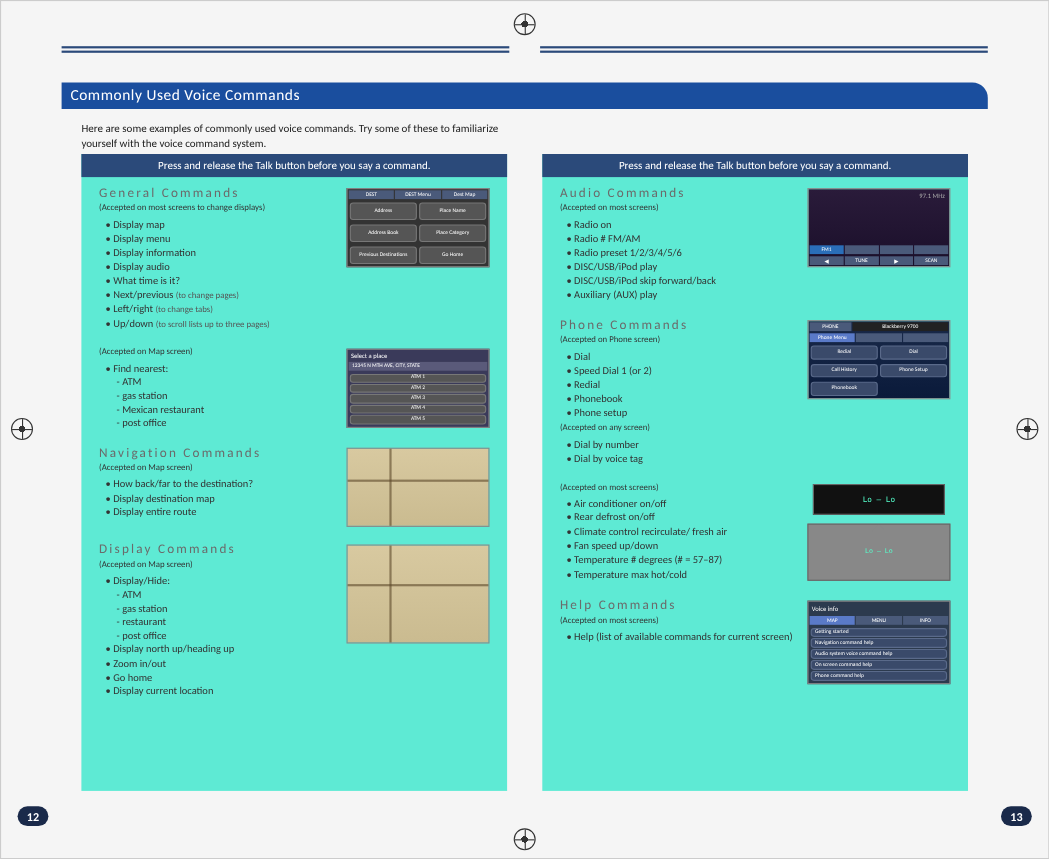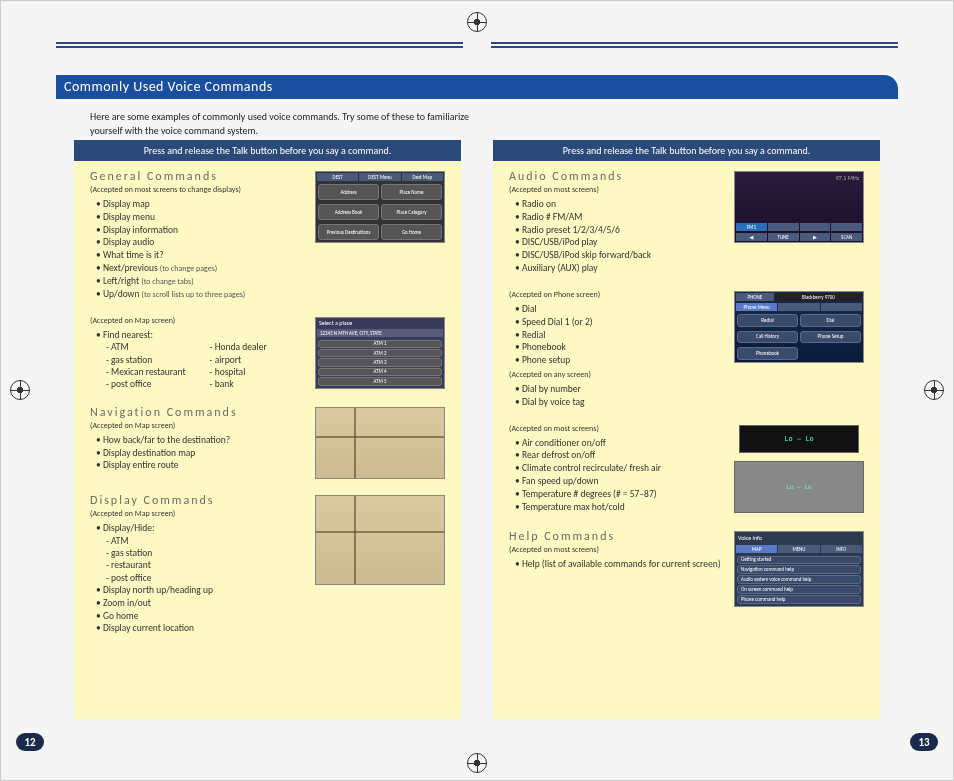--- a/index.html
+++ b/index.html
@@ -43,38 +43,38 @@
     border-radius: 0 14px 0 0;
     color: #fff;
     padding-left: 8px;
     font-size: 14px;
     line-height: 24px;
     letter-spacing: 0.5px;
   }
   .intro {
     position: absolute;
     top: 110px;
-    left: 90px;
+    left: 74px;
     width: 400px;
     font-size: 10px;
     line-height: 1.35;
     color: #222;
   }
   .columns {
     position: absolute;
     top: 140px;
     left: 74px;
     right: 74px;
     bottom: 62px;
     display: flex;
     gap: 32px;
   }
   .col {
     flex: 1;
-    background: #fef9c3;
+    background: #5eead4;
     padding: 0 16px 12px 16px;
     display: flex;
     flex-direction: column;
   }
   .talk-bar {
     background: #2b4a7a;
     color: #fff;
     text-align: center;
     font-size: 10px;
     padding: 4px 0;
@@ -241,26 +241,20 @@
         <div class="section-sub">(Accepted on Map screen)</div>
         <ul class="items">
           <li><span>Find nearest:</span>
             <div class="two-col-list">
               <ul class="subitems">
                 <li>ATM</li>
                 <li>gas station</li>
                 <li>Mexican restaurant</li>
                 <li>post office</li>
               </ul>
-              <ul class="subitems">
-                <li>Honda dealer</li>
-                <li>airport</li>
-                <li>hospital</li>
-                <li>bank</li>
-              </ul>
             </div>
           </li>
         </ul>
       </div>
       <div class="thumb" style="background:#3a3a5a;">
         <div style="font-size:6px;color:#fff;padding:1px 3px;">Select a place</div>
         <div style="background:#5a5a7a;font-size:5px;color:#fff;padding:1px 3px;margin:1px;">12345 N MTH AVE, CITY, STATE</div>
         <div class="row" style="flex-direction:column;gap:1px;">
           <div class="btn" style="flex:1;">ATM 1</div>
           <div class="btn" style="flex:1;">ATM 2</div>
@@ -343,20 +337,21 @@
             <div class="t">◀</div>
             <div class="t">TUNE</div>
             <div class="t">▶</div>
             <div class="t">SCAN</div>
           </div>
       </div>
     </div>
 
     <div class="section">
       <div class="section-text">
+        <div class="section-title">Phone Commands</div>
         <div class="section-sub">(Accepted on Phone screen)</div>
         <ul class="items">
           <li>Dial</li>
           <li>Speed Dial 1 (or 2)</li>
           <li>Redial</li>
           <li>Phonebook</li>
           <li>Phone setup</li>
         </ul>
         <div class="section-sub" style="margin-top:2px;">(Accepted on any screen)</div>
         <ul class="items">

